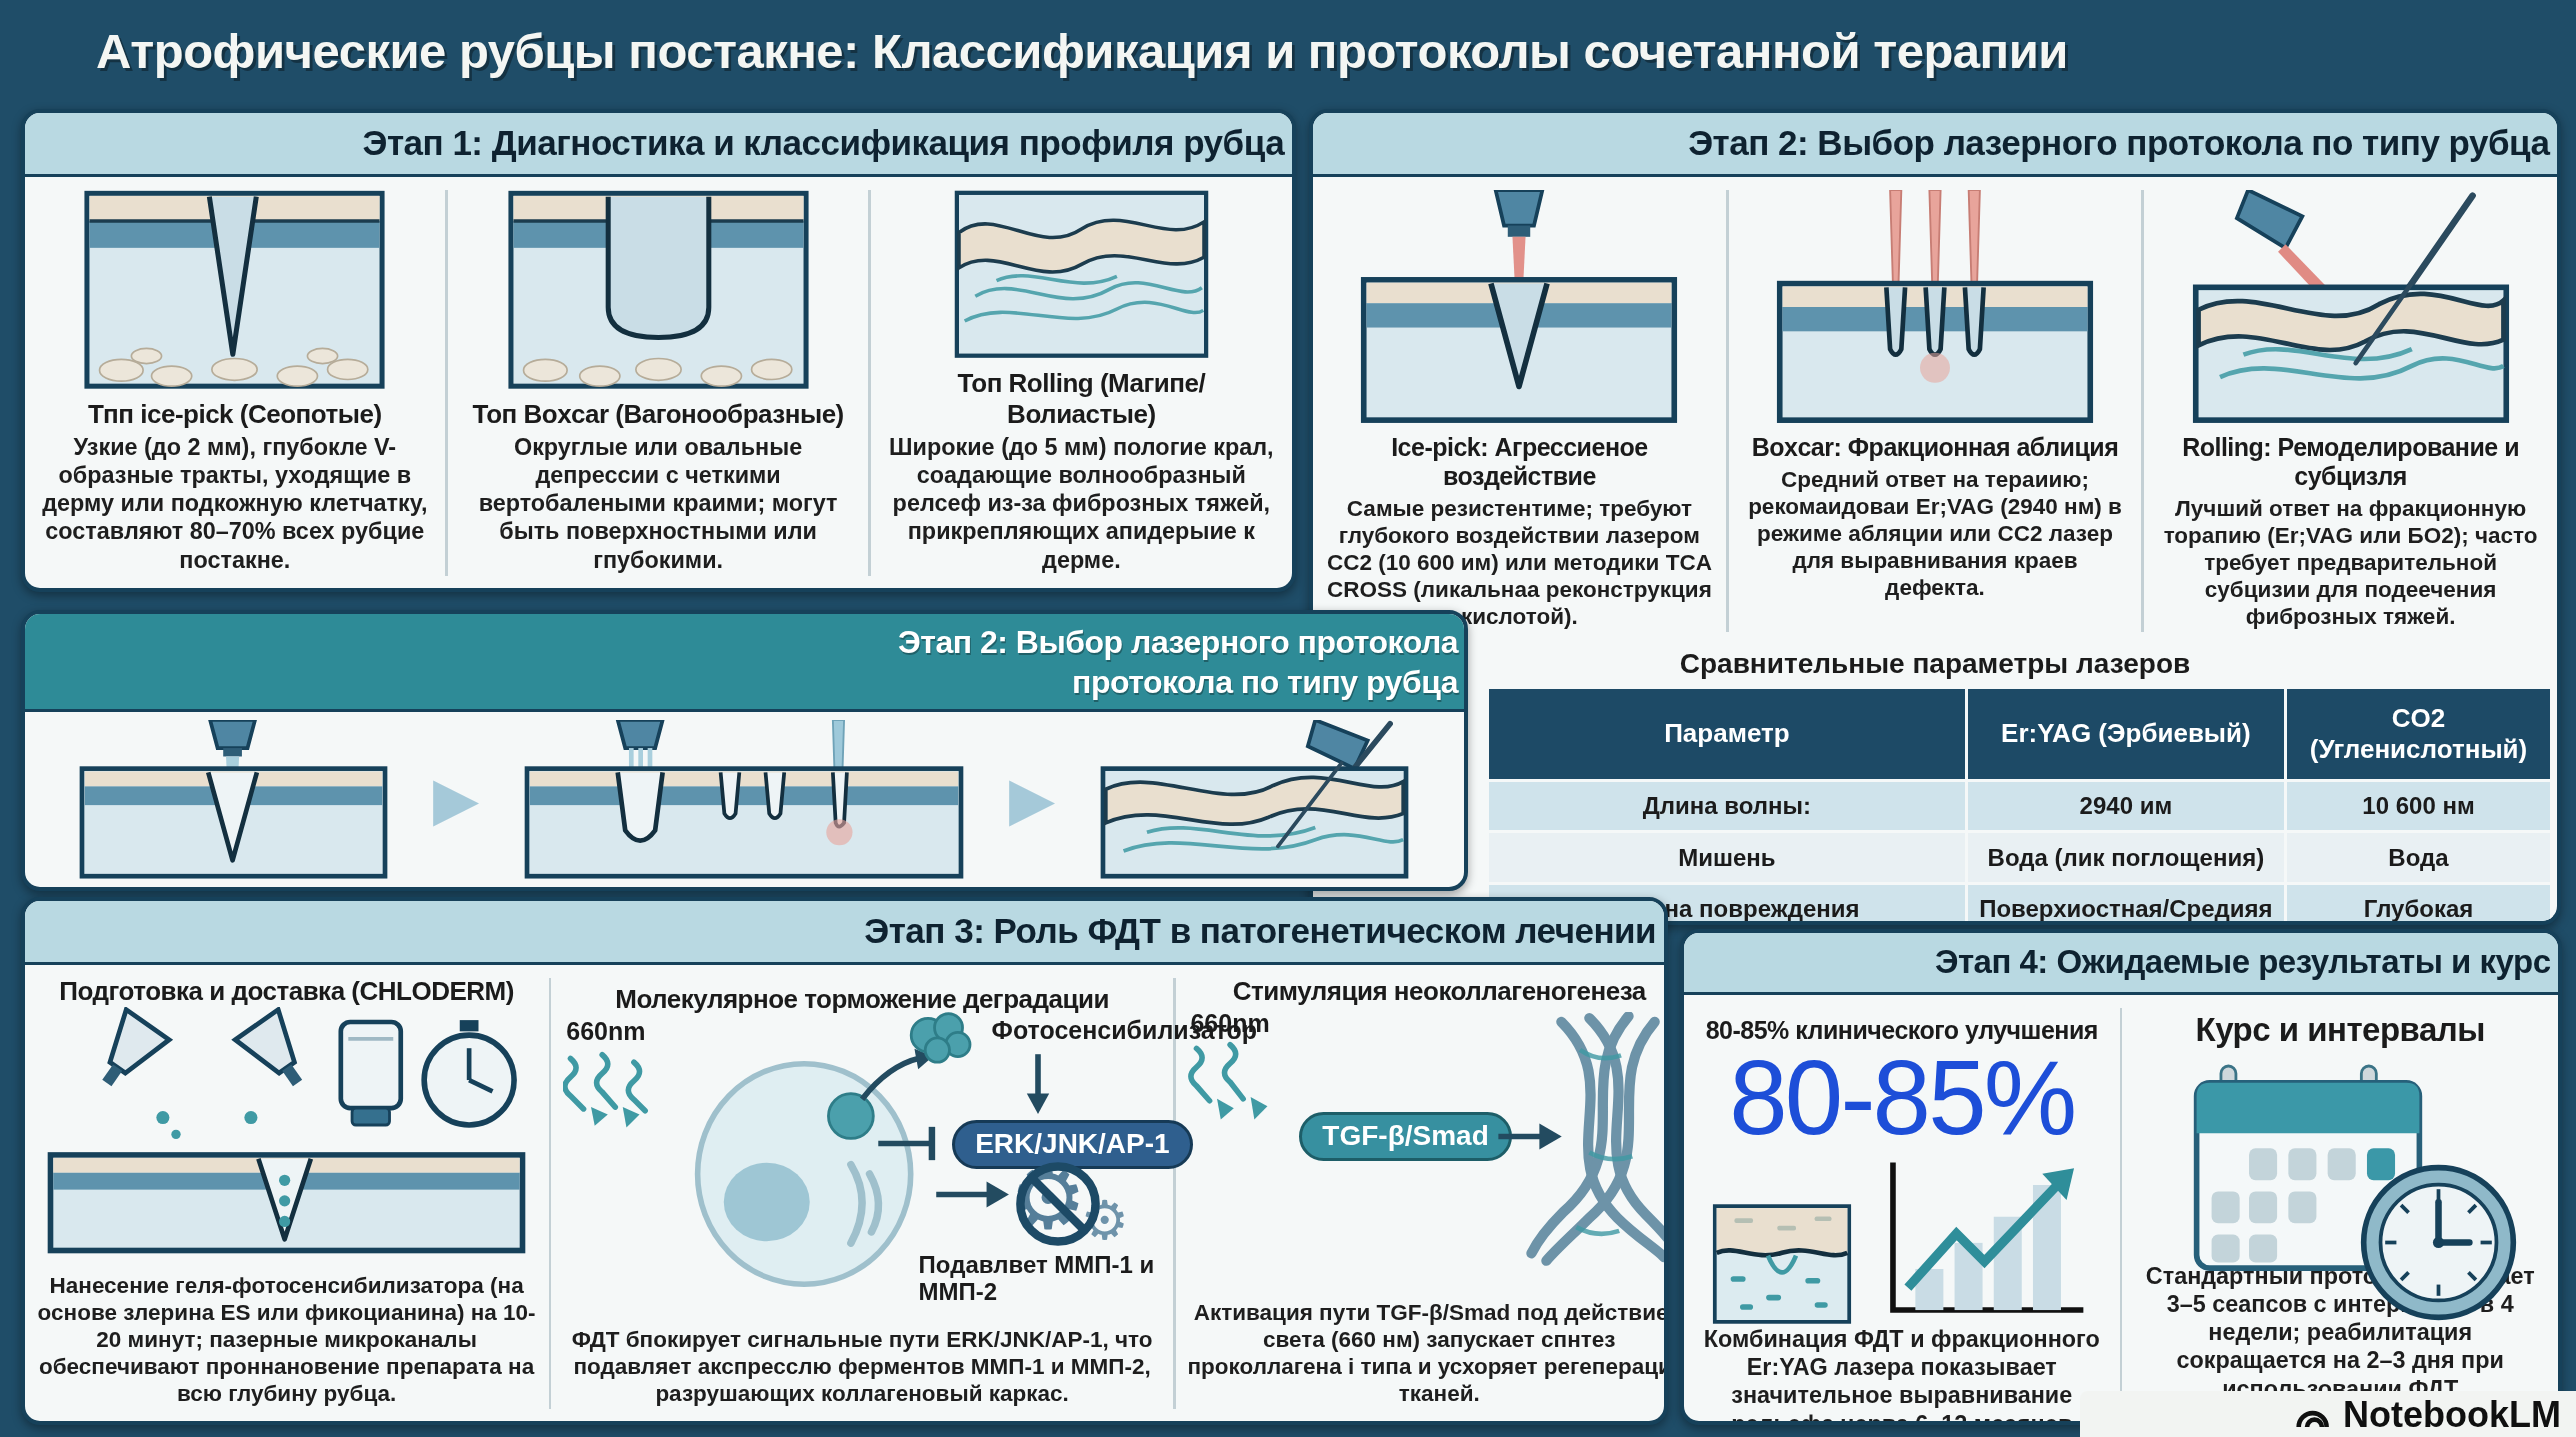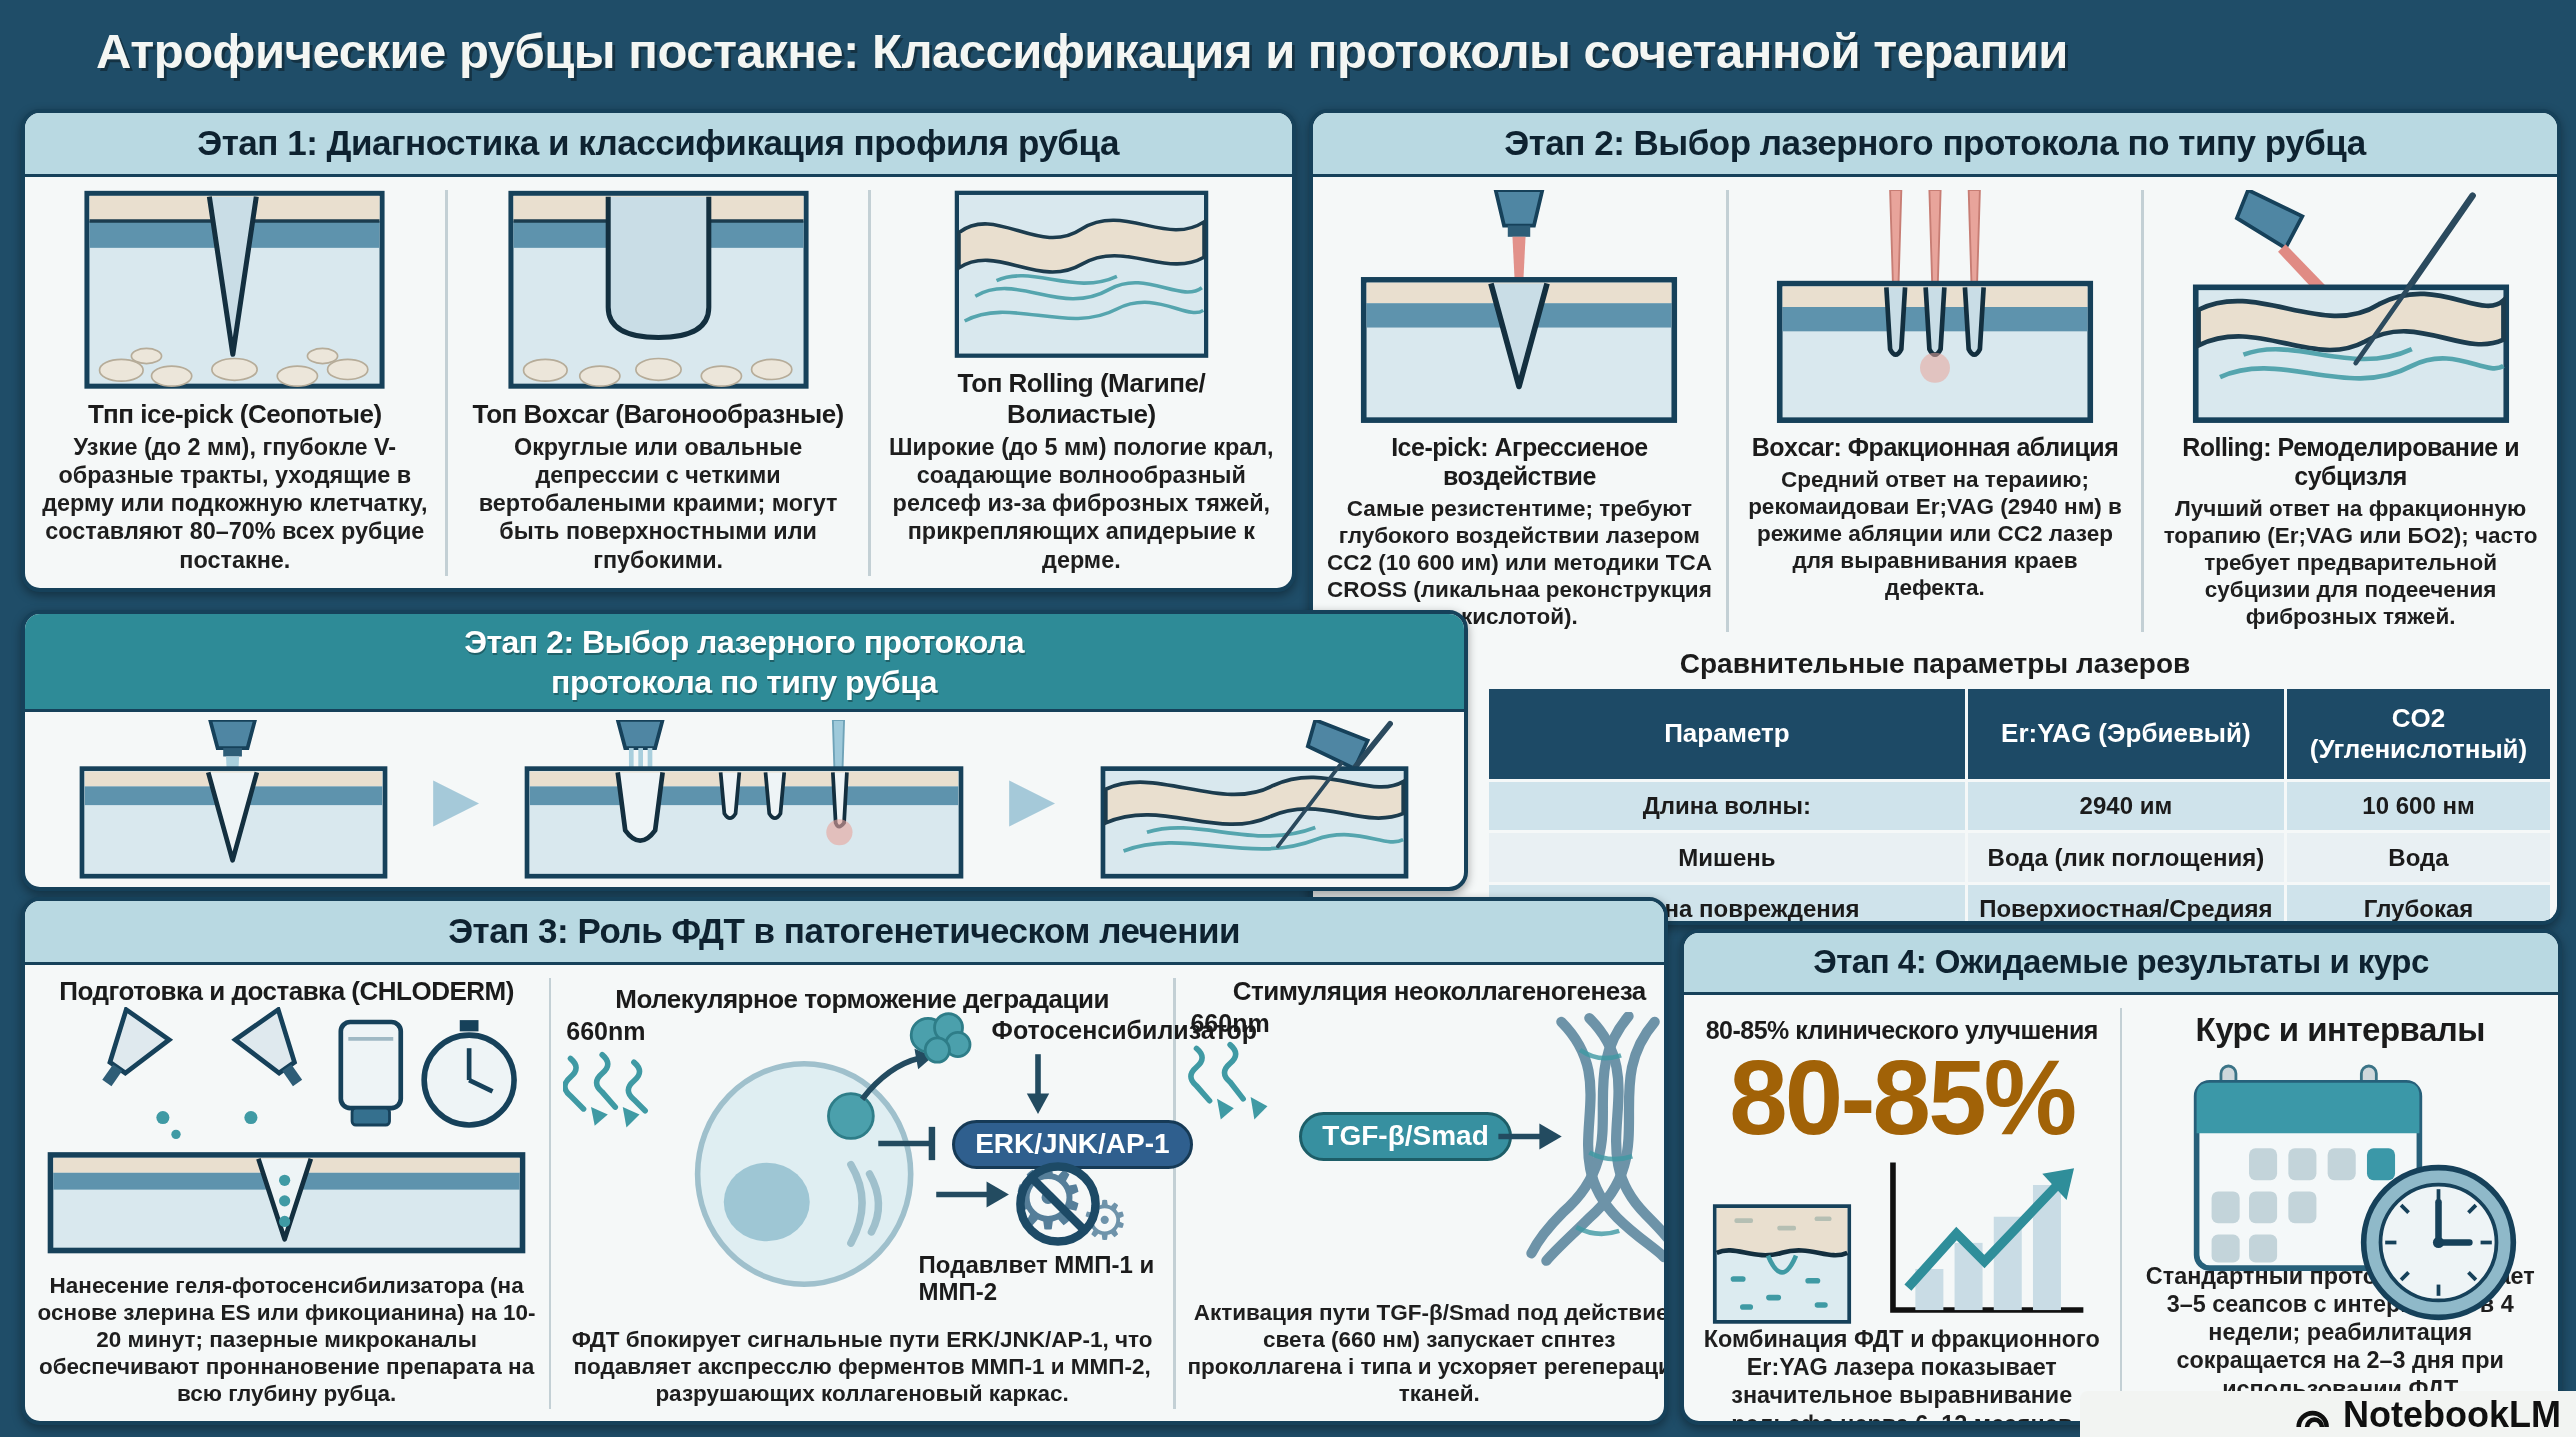--- a/index.html
+++ b/index.html
@@ -1,39 +1,39 @@
 <!DOCTYPE html>
 <html style="font-size:15px"><head>
 <meta charset="utf-8">
 <style>
 *{margin:0;padding:0;box-sizing:border-box}
 html,body{width:2576px;height:1438px}
 body{position:relative;background:#1f4d68;font-family:"Liberation Sans",sans-serif;color:#1b1b1b;overflow:hidden}
 .title-bar{position:absolute;left:0;top:0;width:2164px;height:101px;display:flex;align-items:center;justify-content:center;
   color:#f4f6f3;font-size:49px;font-weight:700;letter-spacing:-0.5px;text-shadow:2.8px 2.8px 0 rgba(0,0,0,.35)}
 .panel{position:absolute;background:#f5f8f8;border:4.7px solid #16415a;border-radius:19px;overflow:hidden;box-shadow:0 3.7px 9.4px rgba(0,0,0,.35)}
-.phdr{background:#b9d9e2;border-bottom:3.7px solid #16415a;color:#0e2230;font-weight:700;text-align:center;font-size:35px;padding:10.3px 7.5px;letter-spacing:-0.5px}
+.phdr{background:#b9d9e2;border-bottom:3.7px solid #16415a;color:#0e2230;font-weight:700;text-align:right;font-size:35px;padding:10.3px 7.5px;letter-spacing:-0.5px}
 .phdr.teal{background:#2e8b97;color:#fff;text-shadow:0.9px 1.9px 0 rgba(0,0,0,.3);font-size:32px;line-height:1.25;padding:7.5px 5.6px}
 .pbody{display:flex;align-items:stretch}
 .vdiv{width:2.8px;background:#c3d0d5;margin:13px 0;flex:0 0 2.8px}
 .col{flex:1;display:flex;flex-direction:column;align-items:center;padding:13px 13px 15px}
 .ctitle{font-size:26px;font-weight:700;text-align:center;letter-spacing:-0.5px;margin-top:9.4px}
 .ctext{font-size:23.4px;font-weight:700;text-align:center;line-height:1.2;margin-top:3.7px;color:#1e1e1e}
 .cmp-title{font-size:28px;font-weight:700;text-align:center;margin:3.7px 0 5.6px}
 table.cmp{border-collapse:collapse;margin-left:173px;width:1067px;font-weight:700;table-layout:fixed}
 table.cmp th{background:#1d4a66;color:#fff;font-size:26px;padding:14px 5.6px;border:3.7px solid #f5f8f8}
 table.cmp td{text-align:center;font-size:24px;padding:10.3px 5.6px;border:3.7px solid #f5f8f8}
 table.cmp tr.odd td{background:#cfe3eb}
 table.cmp tr.even td{background:#e9f0f3}
 .s2m-body{display:flex;align-items:center;justify-content:space-evenly;padding:7.5px 9.4px}
 .flow-arrow{font-size:60px;color:#a5c9d9;line-height:1}
 .pill{color:#fff;font-weight:700;text-align:center;border:3.7px solid #163a56;border-radius:37px;padding:5.6px 20.6px;font-size:28px;white-space:nowrap}
 .pill.blue{background:#2f5f8e}
 .pill.tealp{background:#3790a0;border-color:#1d5e68}
-.big-num{font-size:105px;font-weight:700;color:#a16207;letter-spacing:-2.8px;line-height:1}
+.big-num{font-size:105px;font-weight:400;color:#1d4ed8;letter-spacing:-2.8px;line-height:1}
 .s3col{position:relative;display:flex;flex-direction:column;align-items:center;padding:11.2px 11.2px 15px}
 .bottom-text{margin-top:auto}
 .lbl660{font-size:25px;font-weight:700}
 .watermark{position:absolute;right:0;bottom:0;width:496px;height:47px;background:#f2f4f2;display:flex;align-items:center;justify-content:flex-end;gap:9.4px;padding-right:15px;font-size:36px;font-weight:700;color:#101010;border-top-left-radius:7.5px}
 </style>
 </head>
 <body>
 
 <div class="title-bar">Атрофические рубцы постакне: Классификация и протоколы сочетанной терапии</div>
 

